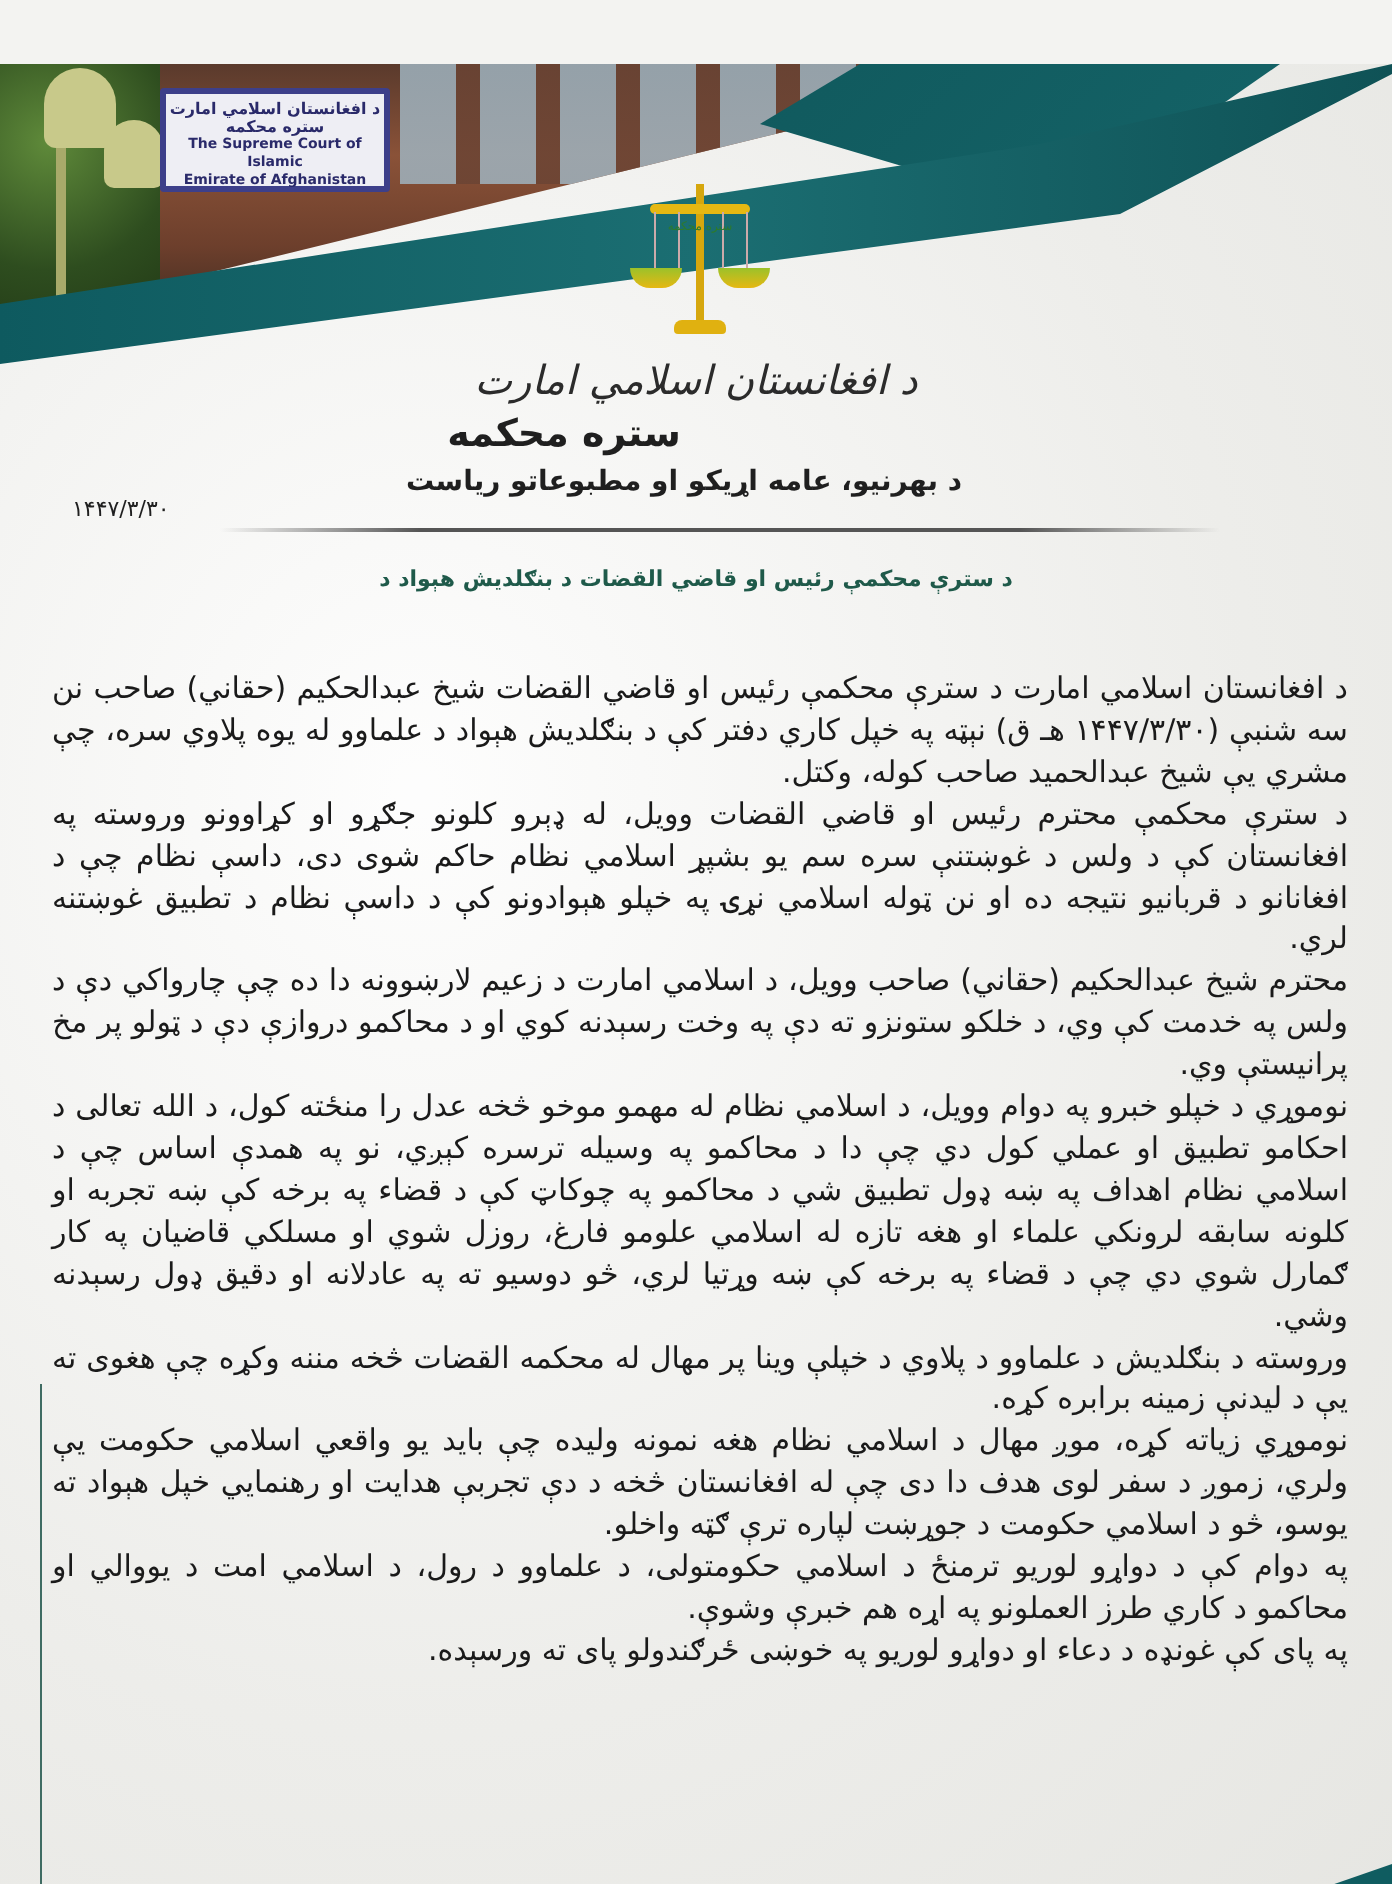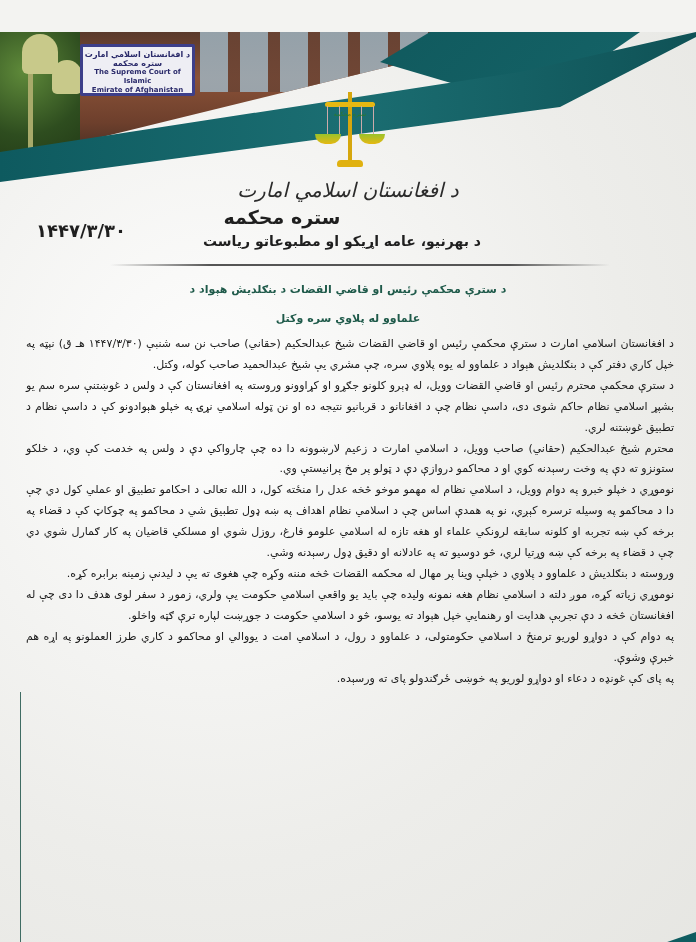--- a/index.html
+++ b/index.html
@@ -74,29 +74,29 @@
   .scales .str { position: absolute; top: 16px; width: 1px; height: 28px; background: #caa; }
   .scales .label { position: absolute; left: 12px; top: 20px; width: 46px; text-align: center; font-size: 6px; color: #2d7a2d; direction: rtl; }
 
   
   .calligraphy { position: absolute; left: 0; width: 696px; top: 146px; text-align: center; direction: rtl;
     font-family: "DejaVu Serif", serif; font-size: 20px; color: #2b2b2b; font-style: italic; letter-spacing: 1px; }
   .court-name { position: absolute; left: 0; width: 564px; top: 174px; text-align: center; direction: rtl;
     font-size: 19px; font-weight: bold; color: #1f1f1f; }
   .dept { position: absolute; left: 172px; width: 340px; top: 201px; text-align: center; direction: rtl;
     font-size: 14px; font-weight: bold; color: #1f1f1f; }
-  .date { position: absolute; left: 36px; top: 188px; font-size: 18px; font-weight: bold; color: #1f1f1f; direction: ltr; }
+  .date { position: absolute; left: 36px; top: 216px; font-size: 11px; font-weight: normal; color: #1f1f1f; direction: ltr; }
   .divider { position: absolute; left: 110px; top: 232px; width: 500px; height: 2px;
     background: linear-gradient(90deg, rgba(90,90,90,0), #555 20%, #555 80%, rgba(90,90,90,0)); }
 
   .headline { position: absolute; left: 60px; width: 576px; top: 243px; text-align: center; direction: rtl;
     font-size: 11px; font-weight: bold; color: #1f5a4a; line-height: 29px; }
 
   .body { position: absolute; left: 26px; width: 648px; top: 302px; direction: rtl; text-align: justify;
-    font-size: 11px; line-height: 20.9px; color: #1a1a1a; }
+    font-size: 15px; line-height: 20.9px; color: #1a1a1a; }
   .body p { margin: 0; }
   .body p.closing { text-align: right; padding-left: 120px; }
 </style>
 </head>
 <body>
 
 <div class="page">
 
   <div class="photo">
     <div class="windows"></div>
@@ -132,27 +132,26 @@
   </div>
 
   <div class="calligraphy">د افغانستان اسلامي امارت</div>
   <div class="court-name">ستره محکمه</div>
   <div class="dept">د بهرنیو، عامه اړیکو او مطبوعاتو ریاست</div>
   <div class="date">۱۴۴۷/۳/۳۰</div>
   <div class="divider"></div>
 
   <div class="headline">
     <div>د سترې محکمې رئیس او قاضي القضات د بنګلدیش هېواد د</div>
-    <div>علماوو له پلاوي سره وکتل</div>
   </div>
 
   <div class="body">
     <p>د افغانستان اسلامي امارت د سترې محکمې رئیس او قاضي القضات شیخ عبدالحکیم (حقاني) صاحب نن سه شنبې (۱۴۴۷/۳/۳۰ هـ ق) نېټه په خپل کاري دفتر کې د بنګلدیش هېواد د علماوو له یوه پلاوي سره، چې مشري یې شیخ عبدالحمید صاحب کوله، وکتل.</p>
     <p>د سترې محکمې محترم رئیس او قاضي القضات وویل، له ډېرو کلونو جګړو او کړاوونو وروسته په افغانستان کې د ولس د غوښتنې سره سم یو بشپړ اسلامي نظام حاکم شوی دی، داسې نظام چې د افغانانو د قربانیو نتیجه ده او نن ټوله اسلامي نړۍ په خپلو هېوادونو کې د داسې نظام د تطبیق غوښتنه لري.</p>
     <p>محترم شیخ عبدالحکیم (حقاني) صاحب وویل، د اسلامي امارت د زعیم لارښوونه دا ده چې چارواکي دې د ولس په خدمت کې وي، د خلکو ستونزو ته دې په وخت رسېدنه کوي او د محاکمو دروازې دې د ټولو پر مخ پرانیستې وي.</p>
     <p>نوموړي د خپلو خبرو په دوام وویل، د اسلامي نظام له مهمو موخو څخه عدل را منځته کول، د الله تعالی د احکامو تطبیق او عملي کول دي چې دا د محاکمو په وسیله ترسره کېږي، نو په همدې اساس چې د اسلامي نظام اهداف په ښه ډول تطبیق شي د محاکمو په چوکاټ کې د قضاء په برخه کې ښه تجربه او کلونه سابقه لرونکي علماء او هغه تازه له اسلامي علومو فارغ، روزل شوي او مسلکي قاضیان په کار ګمارل شوي دي چې د قضاء په برخه کې ښه وړتیا لري، څو دوسیو ته په عادلانه او دقیق ډول رسېدنه وشي.</p>
     <p>وروسته د بنګلدیش د علماوو د پلاوي د خپلې وینا پر مهال له محکمه القضات څخه مننه وکړه چې هغوی ته یې د لیدنې زمینه برابره کړه.</p>
-    <p>نوموړي زیاته کړه، موږ دلته د اسلامي نظام هغه نمونه ولیده چې باید یو واقعي اسلامي حکومت یې ولري، زموږ د سفر لوی هدف دا دی چې له افغانستان څخه د دې تجربې هدایت او رهنمایي خپل هېواد ته یوسو، څو د اسلامي حکومت د جوړښت لپاره ترې ګټه واخلو.</p>
+    <p>نوموړي زیاته کړه، موږ مهال د اسلامي نظام هغه نمونه ولیده چې باید یو واقعي اسلامي حکومت یې ولري، زموږ د سفر لوی هدف دا دی چې له افغانستان څخه د دې تجربې هدایت او رهنمایي خپل هېواد ته یوسو، څو د اسلامي حکومت د جوړښت لپاره ترې ګټه واخلو.</p>
     <p>په دوام کې د دواړو لوریو ترمنځ د اسلامي حکومتولی، د علماوو د رول، د اسلامي امت د یووالي او محاکمو د کاري طرز العملونو په اړه هم خبرې وشوې.</p>
     <p class="closing">په پای کې غونډه د دعاء او دواړو لوریو په خوښی ځرګندولو پای ته ورسېده.</p>
   </div>
 
 </div>
 
 </body></html>

